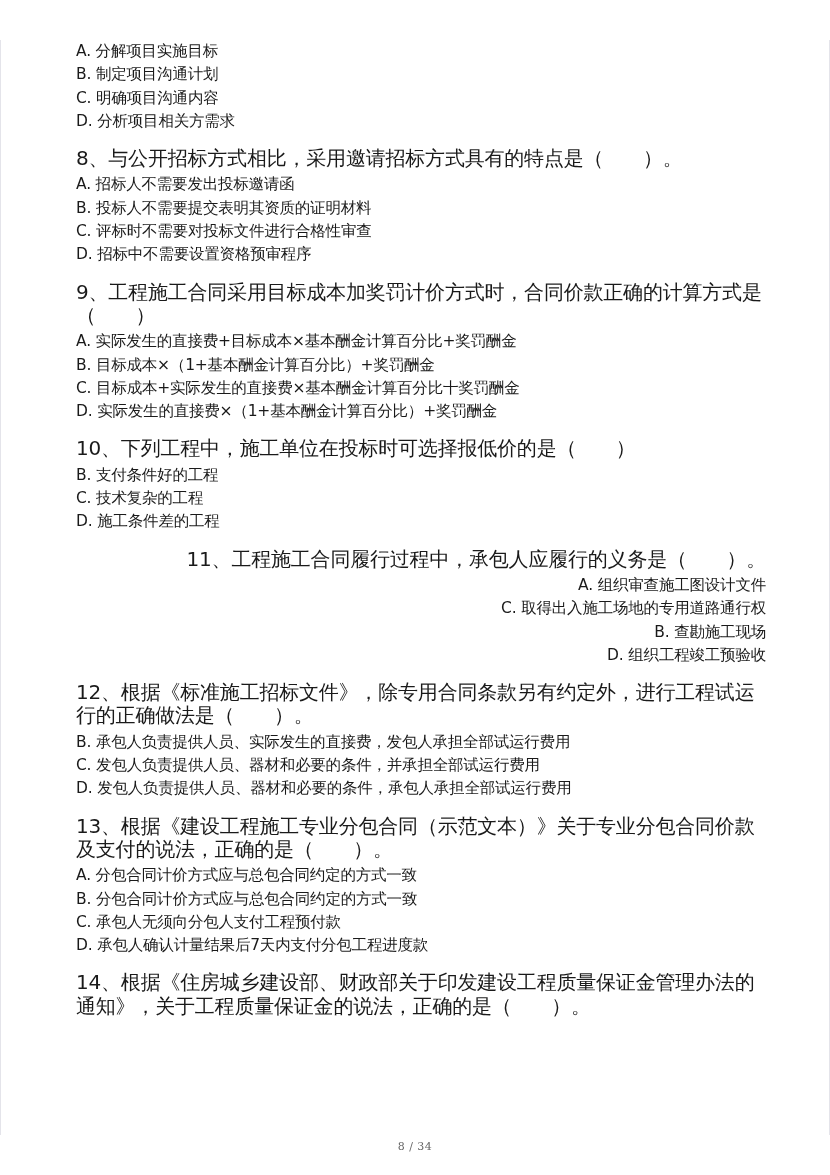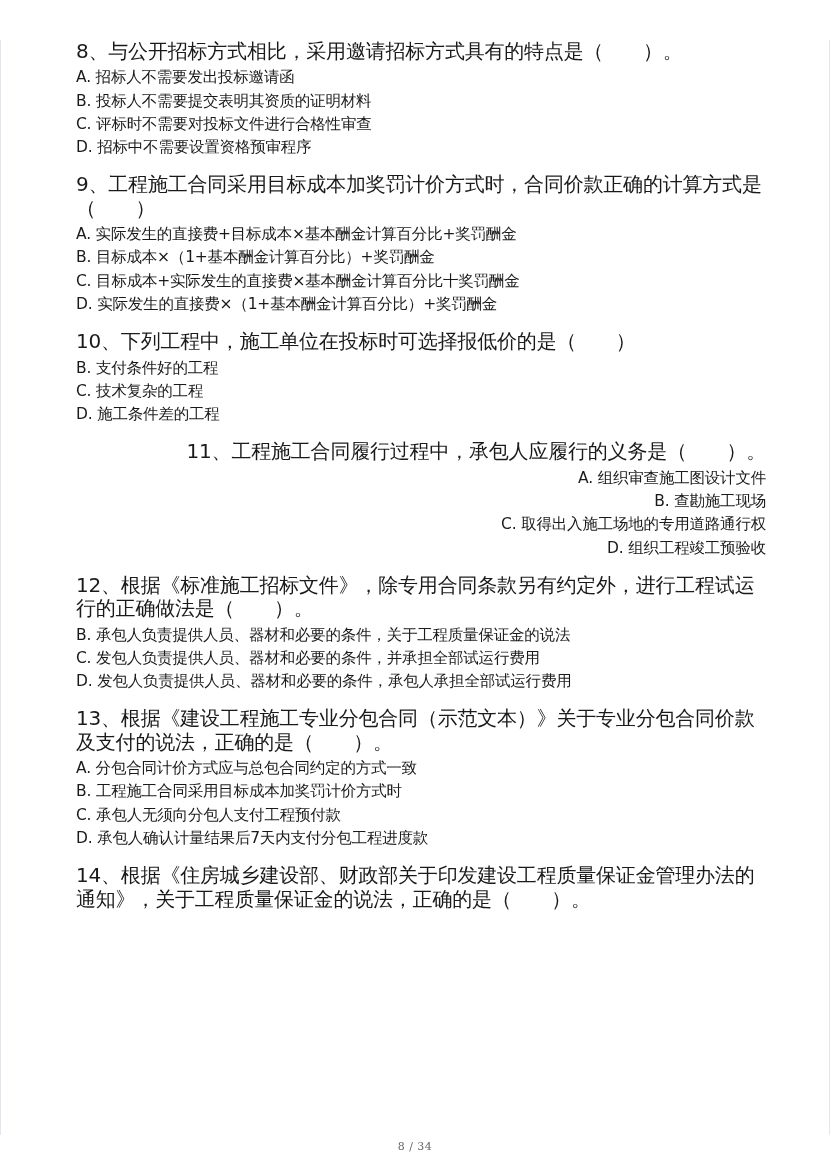--- a/index.html
+++ b/index.html
@@ -60,20 +60,28 @@
       color: #666666;
       letter-spacing: 0.5px;
     }
   </style>
 </head>
 <body>
 
 <div class="page">
   <div class="content">
 
+    <div class="question q-first">
+      <div class="opts">
+        <p class="opt">A. 分解项目实施目标</p>
+        <p class="opt">B. 制定项目沟通计划</p>
+        <p class="opt">C. 明确项目沟通内容</p>
+        <p class="opt">D. 分析项目相关方需求</p>
+      </div>
+    </div>
 
     <div class="question" style="margin-bottom:14px;">
       <p class="stem">8、与公开招标方式相比，采用邀请招标方式具有的特点是（　　）。</p>
       <div class="opts">
         <p class="opt">A. 招标人不需要发出投标邀请函</p>
         <p class="opt">B. 投标人不需要提交表明其资质的证明材料</p>
         <p class="opt">C. 评标时不需要对投标文件进行合格性审查</p>
         <p class="opt">D. 招标中不需要设置资格预审程序</p>
       </div>
     </div>
@@ -94,40 +102,40 @@
         <p class="opt">B. 支付条件好的工程</p>
         <p class="opt">C. 技术复杂的工程</p>
         <p class="opt">D. 施工条件差的工程</p>
       </div>
     </div>
 
     <div class="question" style="margin-bottom:14px;text-align:right;">
       <p class="stem">11、工程施工合同履行过程中，承包人应履行的义务是（　　）。</p>
       <div class="opts">
         <p class="opt">A. 组织审查施工图设计文件</p>
+        <p class="opt">C. 取得出入施工场地的专用道路通行权</p>
         <p class="opt">B. 查勘施工现场</p>
-        <p class="opt">C. 取得出入施工场地的专用道路通行权</p>
         <p class="opt">D. 组织工程竣工预验收</p>
       </div>
     </div>
 
     <div class="question" style="margin-bottom:14px;">
       <p class="stem">12、根据《标准施工招标文件》，除专用合同条款另有约定外，进行工程试运行的正确做法是（　　）。</p>
       <div class="opts">
-        <p class="opt">B. 承包人负责提供人员、器材和必要的条件，关于工程质量保证金的说法</p>
+        <p class="opt">B. 承包人负责提供人员、实际发生的直接费，发包人承担全部试运行费用</p>
         <p class="opt">C. 发包人负责提供人员、器材和必要的条件，并承担全部试运行费用</p>
         <p class="opt">D. 发包人负责提供人员、器材和必要的条件，承包人承担全部试运行费用</p>
       </div>
     </div>
 
     <div class="question" style="margin-bottom:14px;">
       <p class="stem">13、根据《建设工程施工专业分包合同（示范文本）》关于专业分包合同价款及支付的说法，正确的是（　　）。</p>
       <div class="opts">
         <p class="opt">A. 分包合同计价方式应与总包合同约定的方式一致</p>
-        <p class="opt">B. 工程施工合同采用目标成本加奖罚计价方式时</p>
+        <p class="opt">B. 分包合同计价方式应与总包合同约定的方式一致</p>
         <p class="opt">C. 承包人无须向分包人支付工程预付款</p>
         <p class="opt">D. 承包人确认计量结果后7天内支付分包工程进度款</p>
       </div>
     </div>
 
     <div class="question">
       <p class="stem">14、根据《住房城乡建设部、财政部关于印发建设工程质量保证金管理办法的通知》，关于工程质量保证金的说法，正确的是（　　）。</p>
     </div>
 
   </div>

